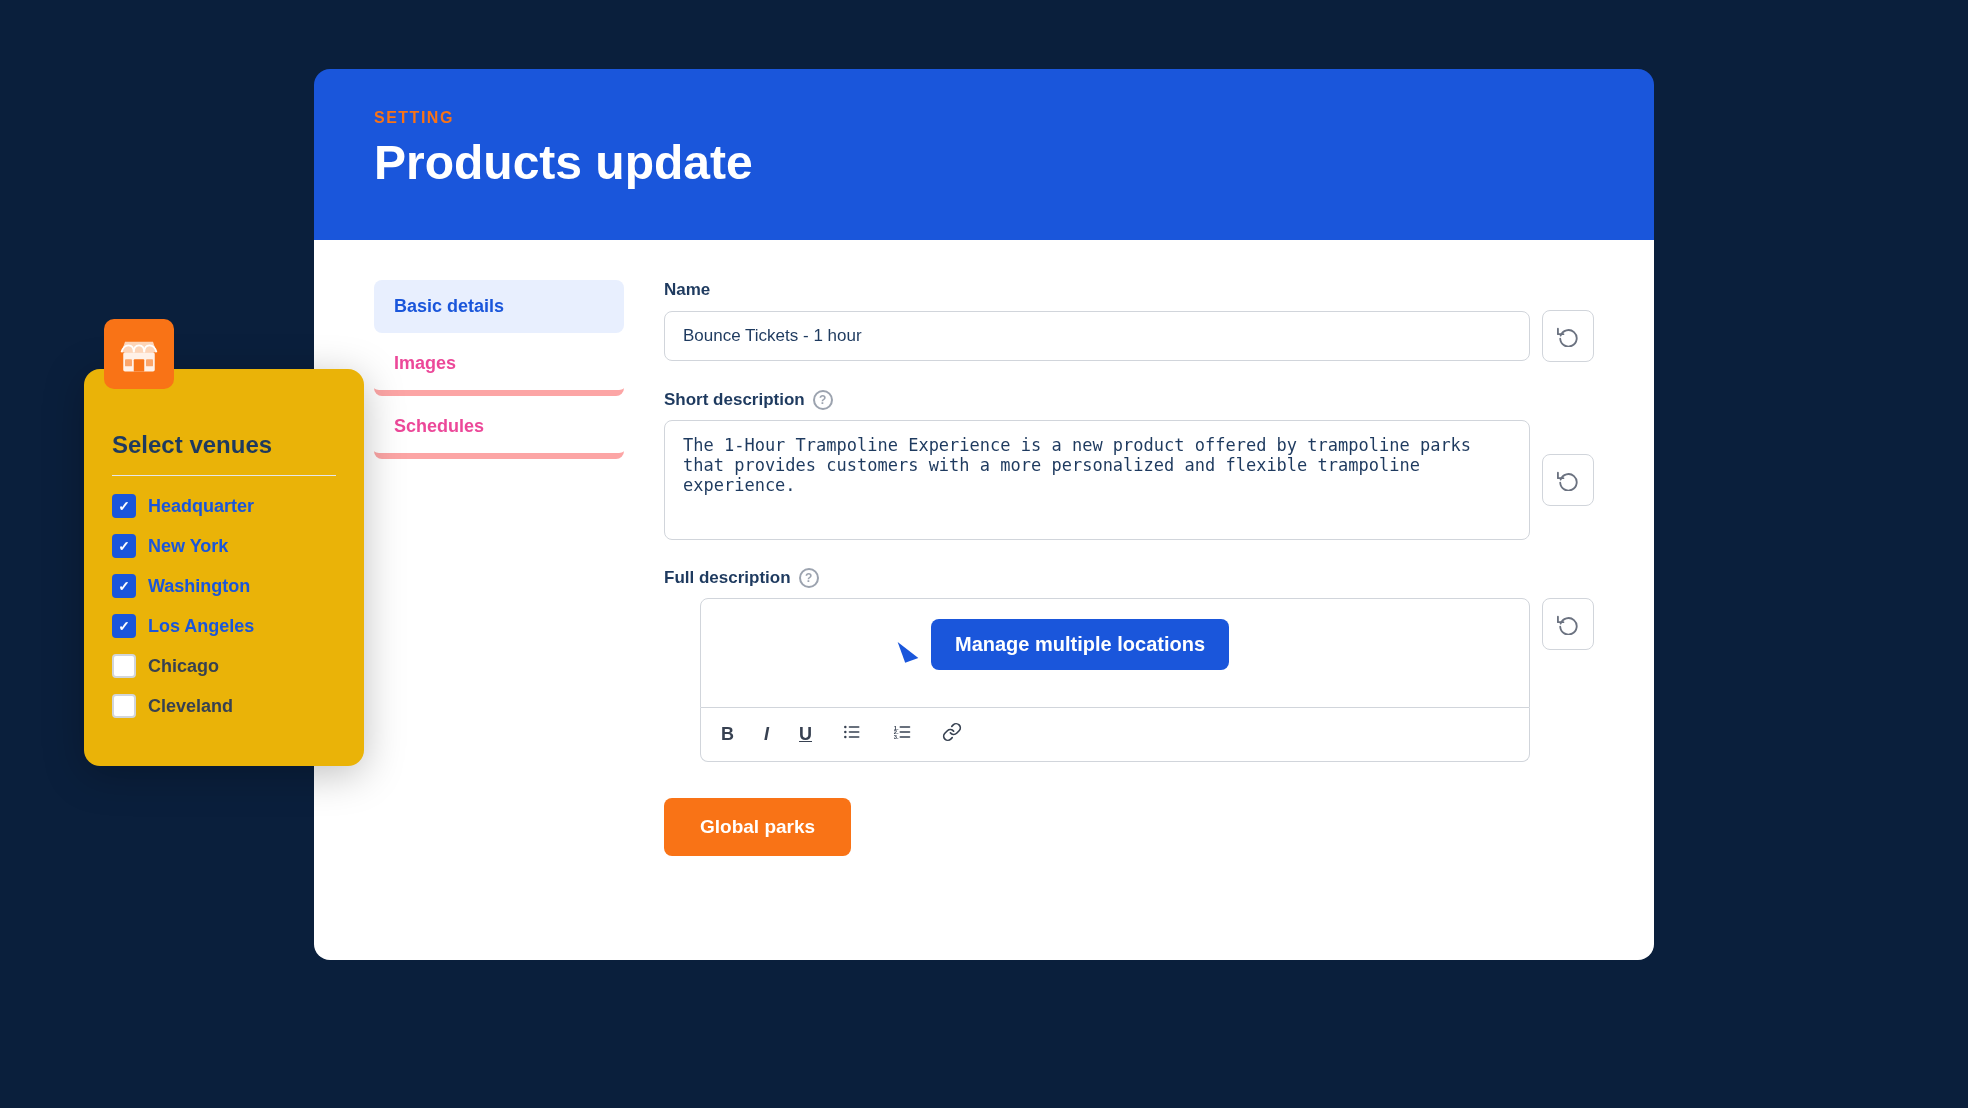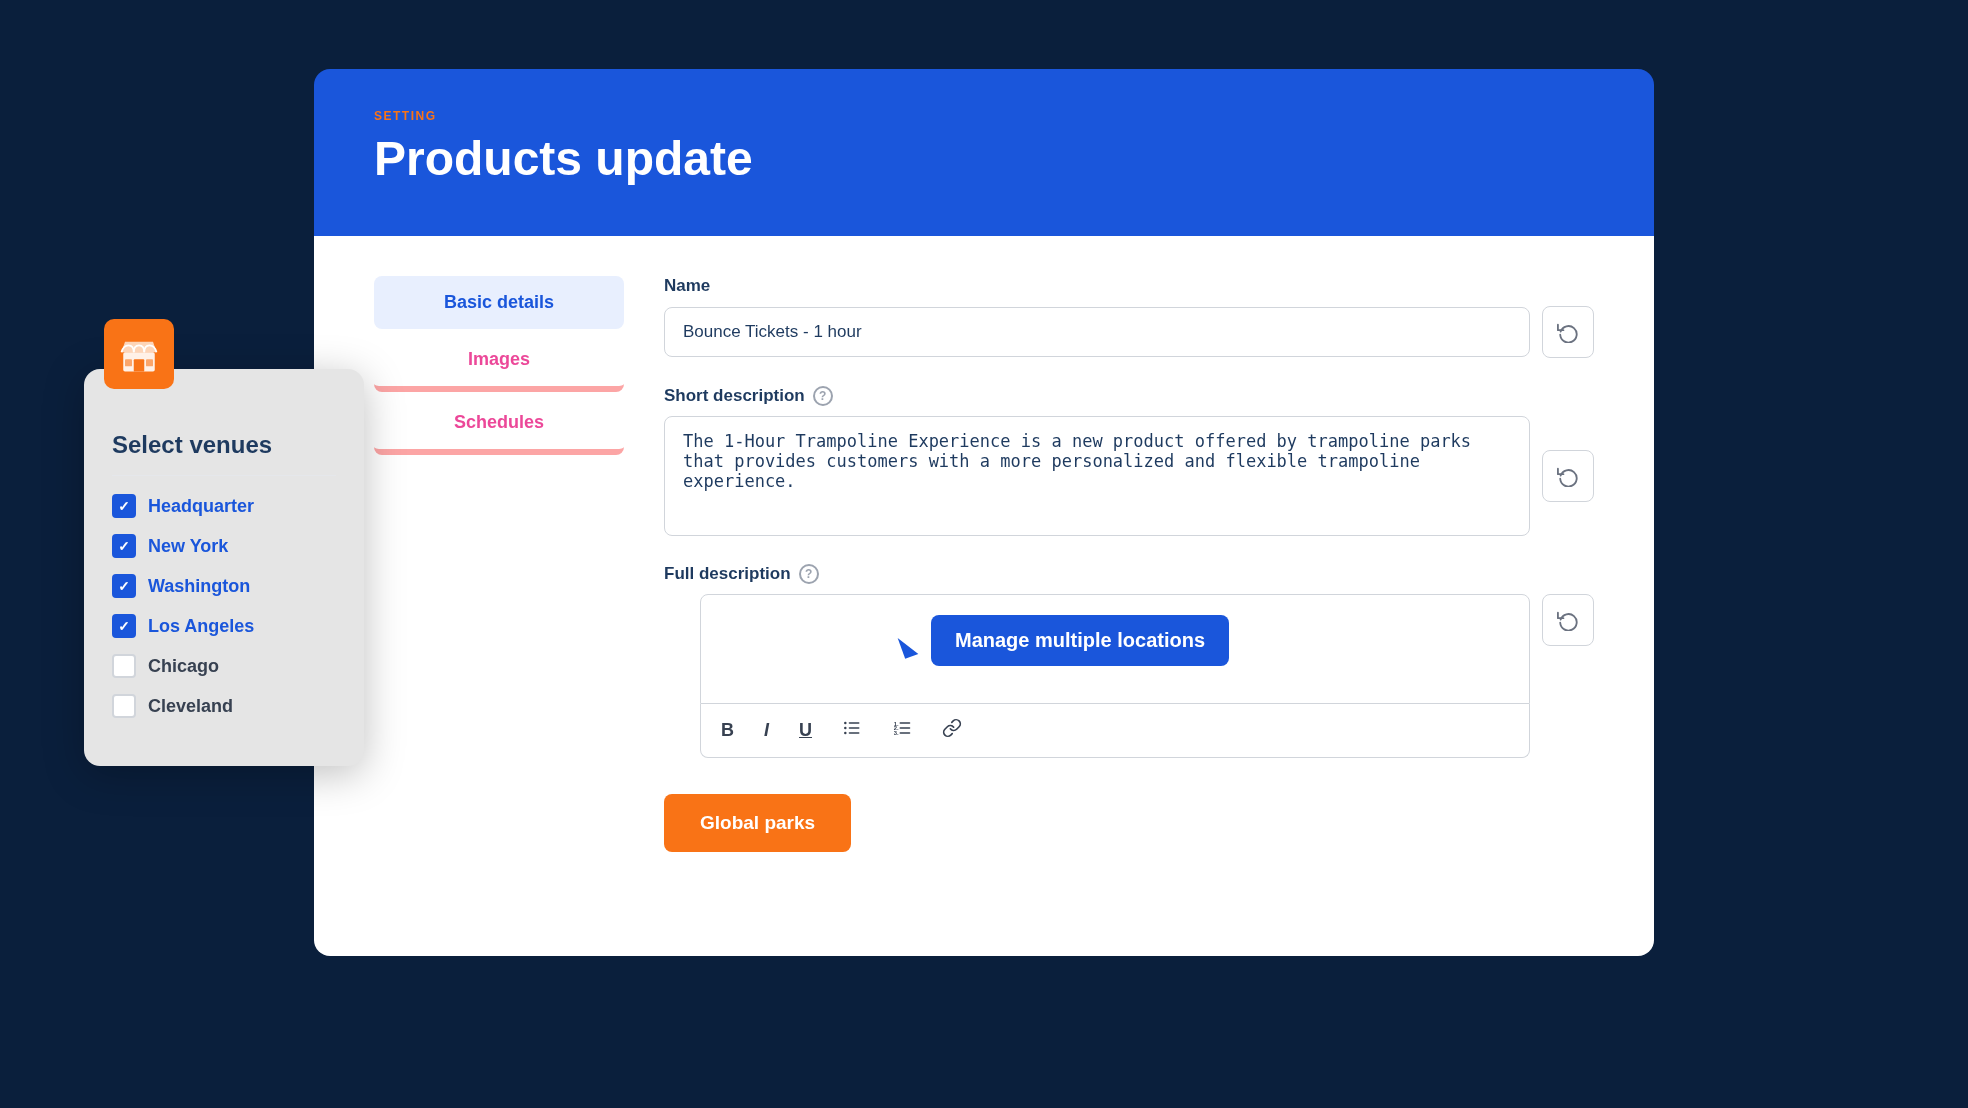--- a/index.html
+++ b/index.html
@@ -25,21 +25,21 @@
     
     .header {
       background: #1a56db;
       border-radius: 16px 16px 0 0;
       padding: 40px 60px 50px;
       position: relative;
       z-index: 1;
     }
     .header-setting {
       color: #f97316;
-      font-size: 12px;
+      font-size: 16px;
       font-weight: 700;
       letter-spacing: 1.5px;
       text-transform: uppercase;
       margin-bottom: 8px;
     }
     .header-title {
       color: #ffffff;
       font-size: 48px;
       font-weight: 800;
     }
@@ -51,21 +51,20 @@
       padding: 40px 60px;
       display: flex;
       gap: 40px;
       min-height: 720px;
     }
 
     
     .sidebar-nav {
       width: 250px;
       flex-shrink: 0;
-      text-align: center;
     }
     .nav-item {
       padding: 16px 20px;
       border-radius: 8px;
       font-size: 18px;
       font-weight: 600;
       cursor: pointer;
       color: #1e3a5f;
       margin-bottom: 4px;
     }
@@ -214,21 +213,21 @@
       font-weight: 700;
       cursor: pointer;
       margin-top: 8px;
     }
 
     
     .venue-panel {
       position: absolute;
       left: -230px;
       top: 300px;
-      background: #e5e5e5;
+      background: #eab308;
       border-radius: 16px;
       padding: 32px 28px;
       width: 280px;
       box-shadow: 0 8px 40px rgba(0,0,0,0.25);
       z-index: 10;
     }
 
     .store-icon-wrapper {
       position: absolute;
       top: -50px;

